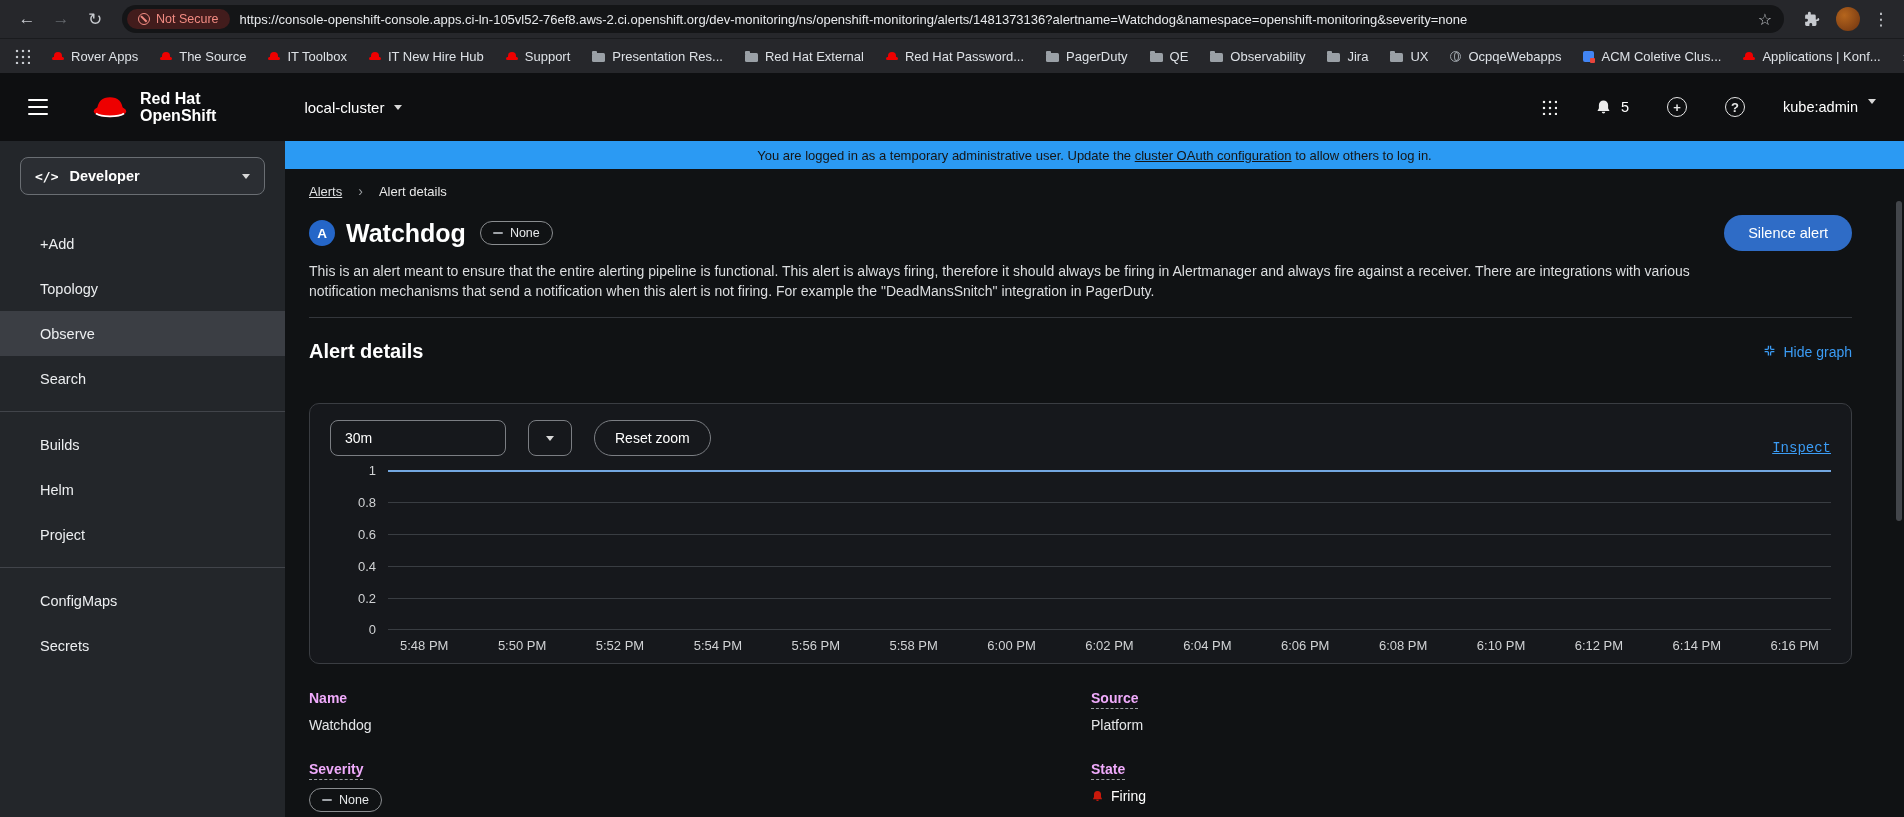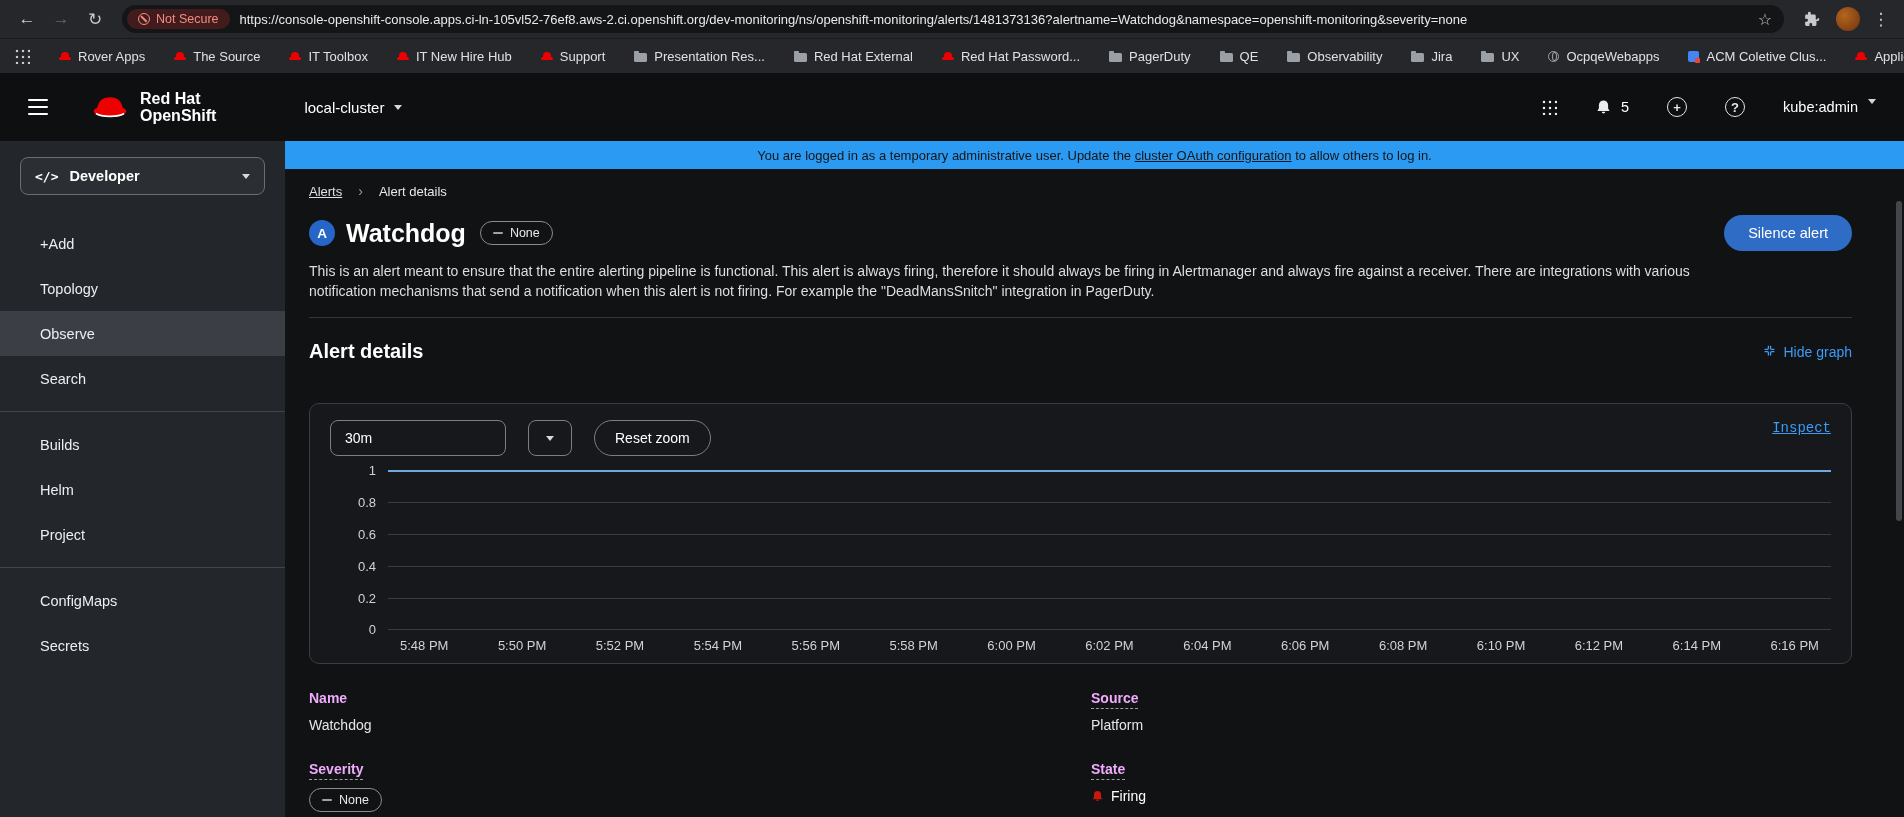--- a/index.html
+++ b/index.html
@@ -13,21 +13,21 @@
   .urlbar { flex:1; height:28px; background:#141517; border-radius:14px; display:flex; align-items:center; padding:0 12px 0 5px; margin:0 8px; min-width:0; }
   .chip { display:flex; align-items:center; gap:6px; background:#421c1c; border-radius:11px; padding:3px 11px; color:#f28b82; font-size:12.5px; flex:0 0 auto; }
   .chip-ico { width:12px; height:12px; border:1.5px solid #f28b82; border-radius:50%; position:relative; }
   .chip-ico::before { content:''; position:absolute; left:0.5px; top:4px; width:8px; height:1.5px; background:#f28b82; transform:rotate(45deg); }
   .url-text { color:#e8eaed; font-size:13px; margin-left:10px; white-space:nowrap; overflow:hidden; text-overflow:ellipsis; flex:1; }
   .star { color:#c7cacf; font-size:16px; margin-left:10px; flex:0 0 auto; }
   .avatar { width:24px; height:24px; border-radius:50%; background:radial-gradient(circle at 35% 35%, #b5651d, #6e3310); margin:0 6px; }
   .dots { color:#c7cacf; font-size:17px; width:22px; text-align:center; }
 
   
-  .bookmarks { height:35px; background:#26272b; border-top:1px solid #1a1b1e; display:flex; align-items:center; padding:0 14px; gap:29px; color:#dde1e6; font-size:13px; flex:0 0 auto; overflow:hidden; }
+  .bookmarks { height:35px; background:#26272b; border-top:1px solid #1a1b1e; display:flex; align-items:center; padding:0 14px; gap:22px; color:#dde1e6; font-size:13px; flex:0 0 auto; overflow:hidden; }
   .grid9 { width:16px; height:16px; background-image:radial-gradient(#c7cacf 1.4px, transparent 1.6px); background-size:6px 6px; flex:0 0 auto; }
   .bm { display:flex; align-items:center; gap:7px; white-space:nowrap; flex:0 0 auto; }
   .bm-ico { flex:0 0 auto; position:relative; }
   .ico-redhat { width:12px; height:10px; }
   .ico-redhat::before { content:''; position:absolute; top:1px; left:2px; width:8px; height:5px; background:#e00; border-radius:4px 4px 0 0; }
   .ico-redhat::after { content:''; position:absolute; top:5.5px; left:0; width:12px; height:3px; background:#e00; border-radius:2px; }
   .ico-folder { width:13px; height:9px; background:#9aa0a6; border-radius:1.5px; margin-top:2px; }
   .ico-folder::before { content:''; position:absolute; top:-2px; left:0; width:5px; height:3px; background:#9aa0a6; border-radius:1px 1px 0 0; }
   .ico-globe { width:11px; height:11px; border:1.5px solid #9aa0a6; border-radius:50%; }
   .ico-globe::before { content:''; position:absolute; left:2.5px; top:0.5px; width:3px; height:7px; border:1px solid #9aa0a6; border-radius:50%; }
@@ -78,21 +78,21 @@
   .dash-ico { width:10px; height:2px; background:#9fa3a8; border-radius:1px; }
   .silence-btn { margin-left:auto; background:#2f6cc6; color:#fff; font-size:14.5px; border:none; border-radius:19px; padding:10px 24px; cursor:pointer; }
 
   .desc { margin-top:10px; color:#dcdee0; font-size:14px; line-height:20px; max-width:1392px; }
   .hr { height:1px; background:#33363b; margin-top:16px; }
   .section-row { display:flex; align-items:center; justify-content:space-between; margin-top:22px; }
   .section-title { font-size:20px; font-weight:600; color:#fff; }
   .hide-graph { display:flex; gap:8px; align-items:flex-start; color:#3b9cf5; font-size:14px; }
 
   .card { margin-top:40px; border:1px solid #3a3d42; background:#16181c; border-radius:10px; padding:16px 20px 10px; }
-  .controls { display:flex; align-items:flex-start; gap:22px; }
+  .controls { display:flex; align-items:flex-end; gap:22px; }
   .duration { width:176px; height:36px; border:1px solid #7b7e83; border-radius:8px; background:transparent; color:#fff; font-size:14px; display:flex; align-items:center; padding:0 14px; }
   .caret-btn { width:44px; height:36px; border:1px solid #7b7e83; border-radius:8px; display:flex; align-items:center; justify-content:center; background:transparent; }
   .reset-btn { height:36px; border:1px solid #7b7e83; border-radius:18px; color:#fff; font-size:14px; padding:0 20px; display:flex; align-items:center; background:transparent; }
   .inspect { margin-left:auto; color:#3b9cf5; font-size:14px; text-decoration:underline;font-family:Liberation Mono, monospace; }
 
   .plot-wrap { margin-top:14px; }
   .plot { position:relative; height:160px; margin-left:58px; }
   .gl { position:absolute; left:0; right:0; height:1px; background:#393d42; }
   .series-line { position:absolute; left:0; right:0; top:0; height:2px; background:#73a7e0; }
   .ylab { position:absolute; left:-58px; width:46px; text-align:right; font-size:13px; color:#d0d2d4; }

